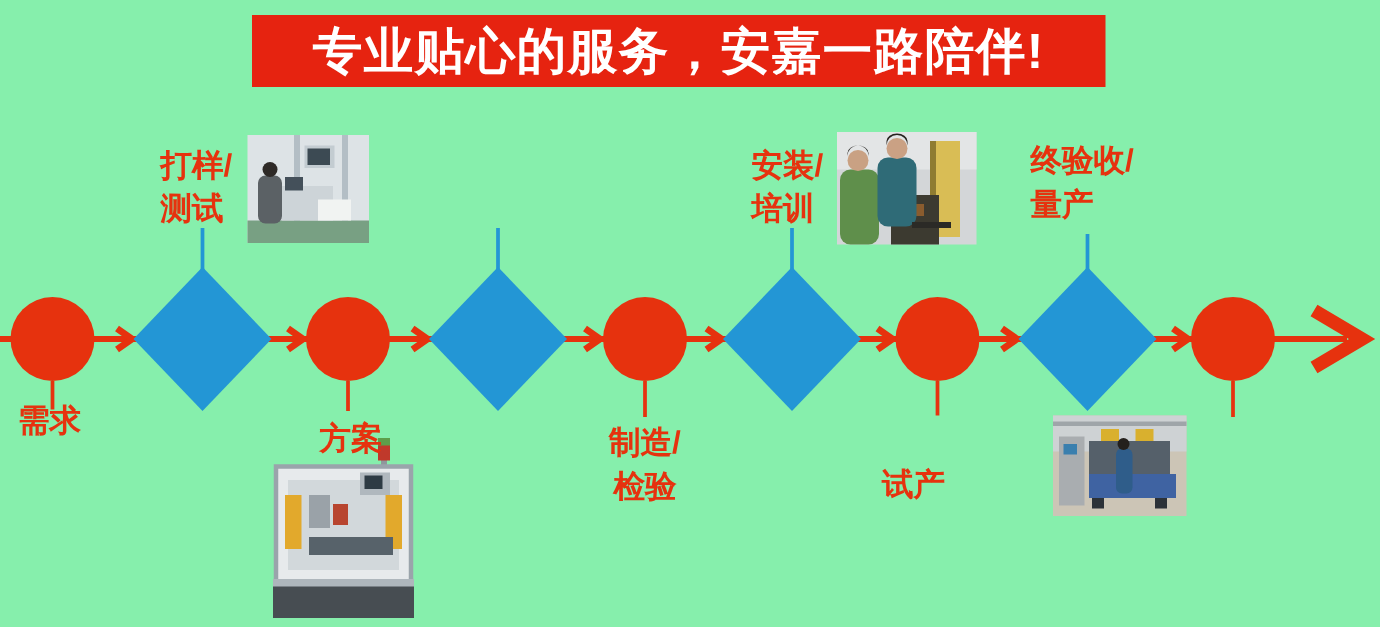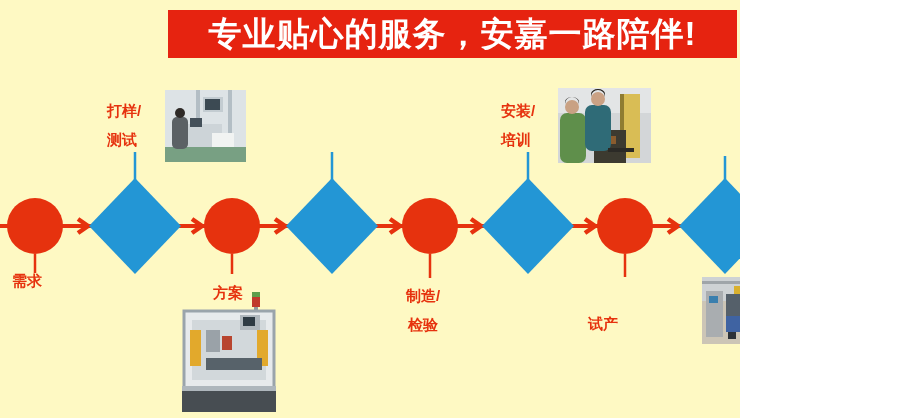--- a/index.html
+++ b/index.html
@@ -1,27 +1,27 @@
 <!DOCTYPE html>
 <html><head>
 <meta charset="utf-8">
 <style>
   html,body { margin:0; padding:0; background:#ffffff; }
   .stage {
-    position:relative; width:740px; height:418px; background:#fef9c3;
+    position:relative; width:920px; height:418px; background:#86efac;
     font-family:"Liberation Sans","DejaVu Sans",sans-serif; overflow:hidden;
   }
   .banner {
     position:absolute; left:168px; top:10px; width:569px; height:48px;
     background:#e62310; color:#ffffff; display:flex; align-items:center; justify-content:center;
     font-weight:bold; font-size:33px; letter-spacing:1px; white-space:nowrap;
   }
   .flow-svg { position:absolute; left:0; top:0; width:920px; height:418px; }
   .lbl {
-    position:absolute; color:#e6320e; font-weight:bold; font-size:15px;
+    position:absolute; color:#e6320e; font-weight:bold; font-size:21px;
     line-height:29px; white-space:nowrap;
   }
 </style>
 </head>
 <body>
 
 <div class="stage">
 
   <div class="banner">
     <span>专业贴心的服务，安嘉一路陪伴!</span>
@@ -150,15 +150,19 @@
   <div class="lbl" style="left:501px; top:96px;">
     <span>安装/</span><br>
     <span>培训</span>
   </div>
 
   <div class="lbl" style="left:588px; top:280px;">
     <br>
     <span>试产</span>
   </div>
 
+  <div class="lbl" style="left:687px; top:93px;">
+    <span>终验收/</span><br>
+    <span>量产</span>
+  </div>
 
 
 </div>
 
 </body></html>

